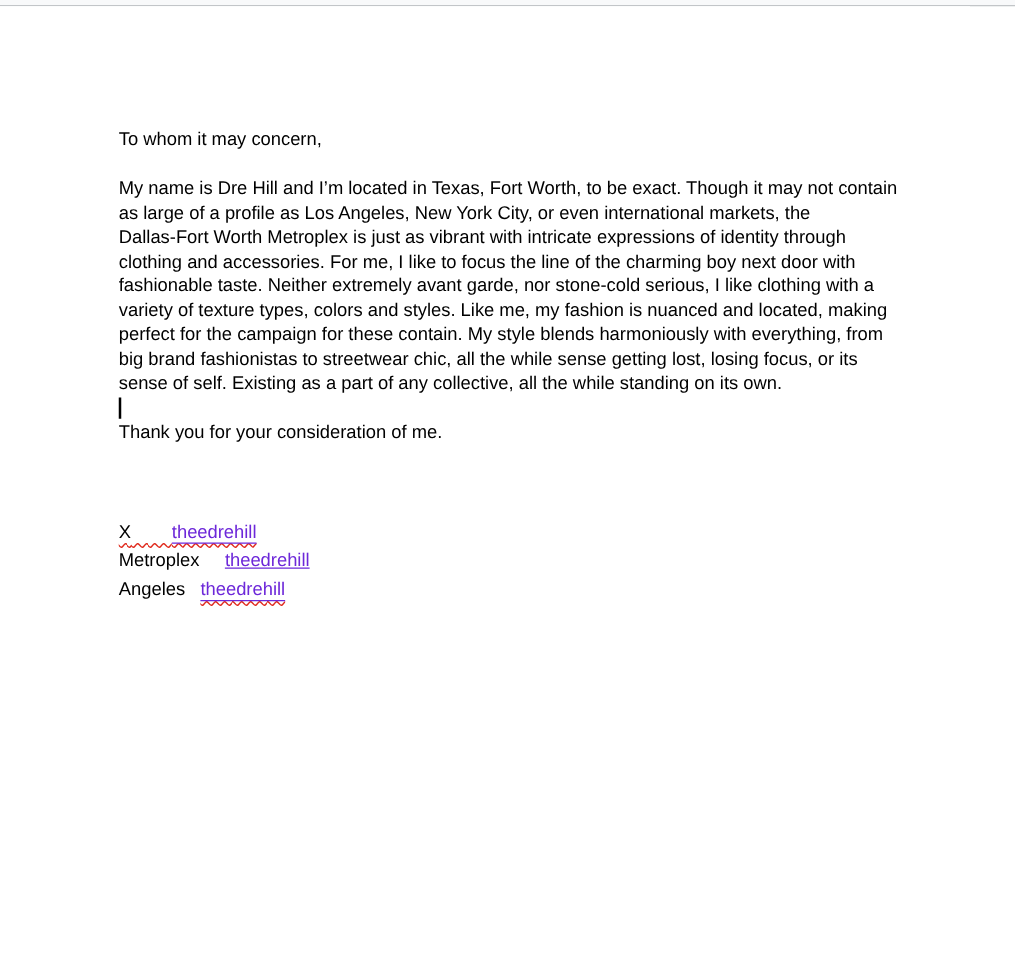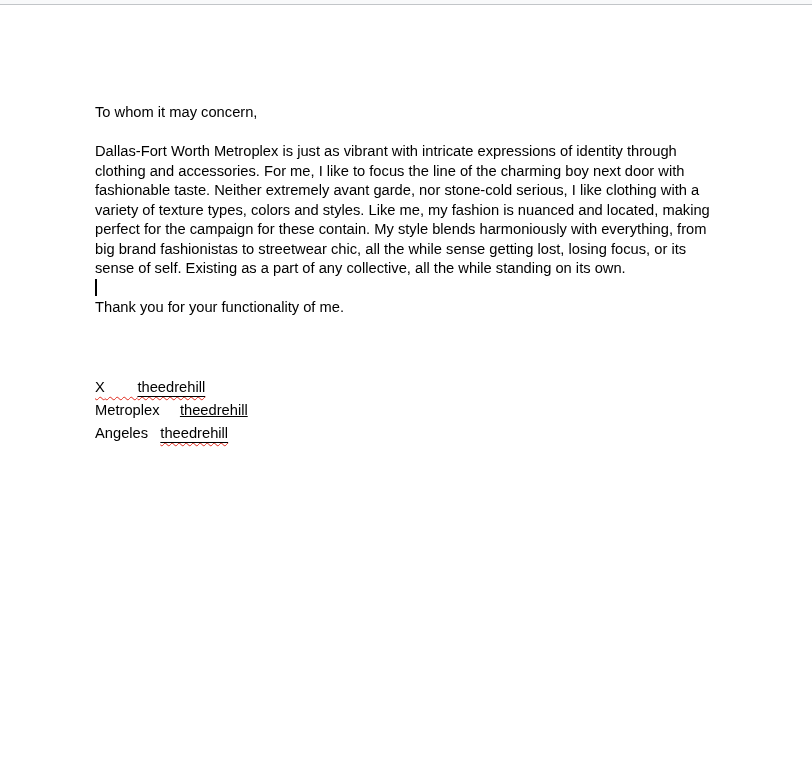--- a/index.html
+++ b/index.html
@@ -45,21 +45,21 @@
   }
   .caret {
     display: inline-block;
     width: 2px;
     height: 17px;
     background: #000000;
     vertical-align: text-top;
     margin-top: -1px;
   }
   .handle-link {
-    color: #000000;
+    color: #6d28d9;
     text-decoration: underline;
     text-decoration-thickness: 1px;
     cursor: pointer;
   }
   .misspell {
     text-decoration-line: underline;
     text-decoration-style: wavy;
     text-decoration-color: #e02a1d;
     text-decoration-thickness: 1px;
     text-underline-offset: 3.5px;
@@ -70,31 +70,33 @@
 <body>
 
 <div class="top-strip"></div>
 
 <div class="doc-page">
   <div class="text-col">
 
     <div class="line">To whom it may concern,</div>
     <div class="line"></div>
 
+    <div class="line">My name is Dre Hill and I’m located in Texas, Fort Worth, to be exact. Though it may not contain</div>
+    <div class="line">as large of a profile as Los Angeles, New York City, or even international markets, the</div>
     <div class="line">Dallas-Fort Worth Metroplex is just as vibrant with intricate expressions of identity through</div>
     <div class="line">clothing and accessories. For me, I like to focus the line of the charming boy next door with</div>
     <div class="line">fashionable taste. Neither extremely avant garde, nor stone-cold serious, I like clothing with a</div>
     <div class="line">variety of texture types, colors and styles. Like me, my fashion is nuanced and located, making</div>
     <div class="line">perfect for the campaign for these contain. My style blends harmoniously with everything, from</div>
     <div class="line">big brand fashionistas to streetwear chic, all the while sense getting lost, losing focus, or its</div>
     <div class="line">sense of self. Existing as a part of any collective, all the while standing on its own.</div>
 
     <div class="line"><span class="caret"></span></div>
 
-    <div class="line">Thank you for your functionality of me.</div>
+    <div class="line">Thank you for your consideration of me.</div>
 
     <div class="line"></div>
     <div class="line"></div>
     <div class="line"></div>
 
     <div class="links-block">
       <div class="line"><span class="misspell"><span>X</span><span class="gap">&nbsp;&nbsp;&nbsp;&nbsp;&nbsp;&nbsp;&nbsp;&nbsp;</span><a class="handle-link">theedrehill</a></span></div>
       <div class="line"><span>Metroplex</span><span class="gap">&nbsp;&nbsp;&nbsp;&nbsp;&nbsp;</span><a class="handle-link">theedrehill</a></div>
       <div class="line"><span>Angeles</span><span class="gap">&nbsp;&nbsp;&nbsp;</span><span class="misspell"><a class="handle-link">theedrehill</a></span></div>
     </div>

